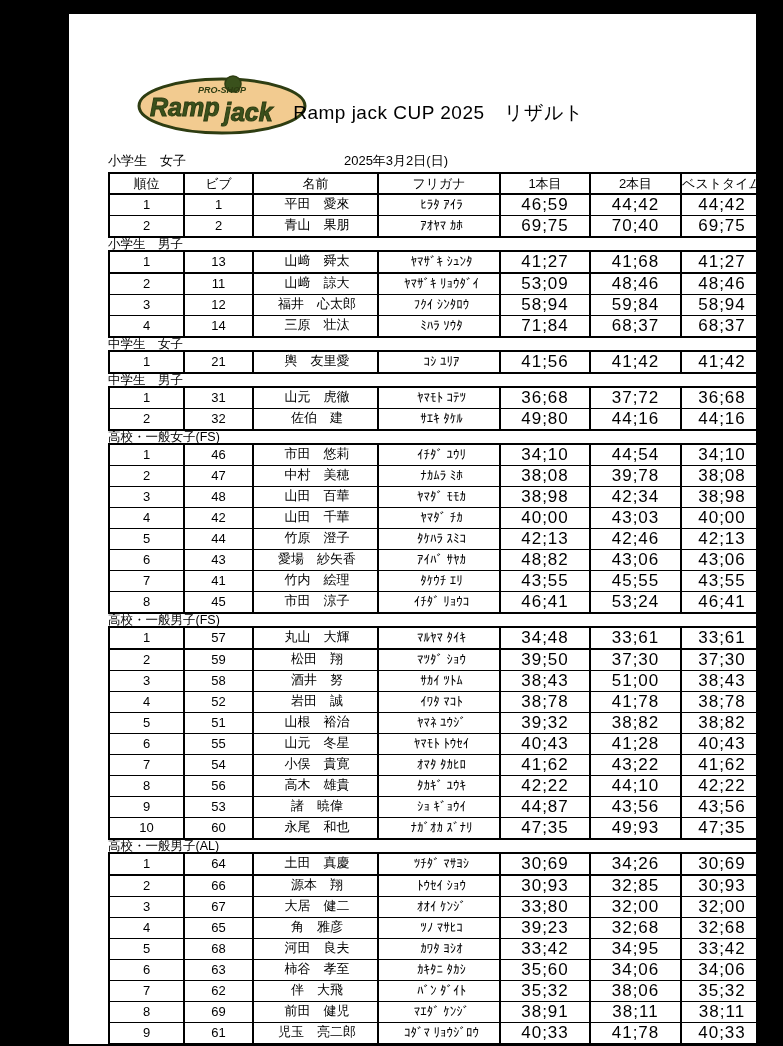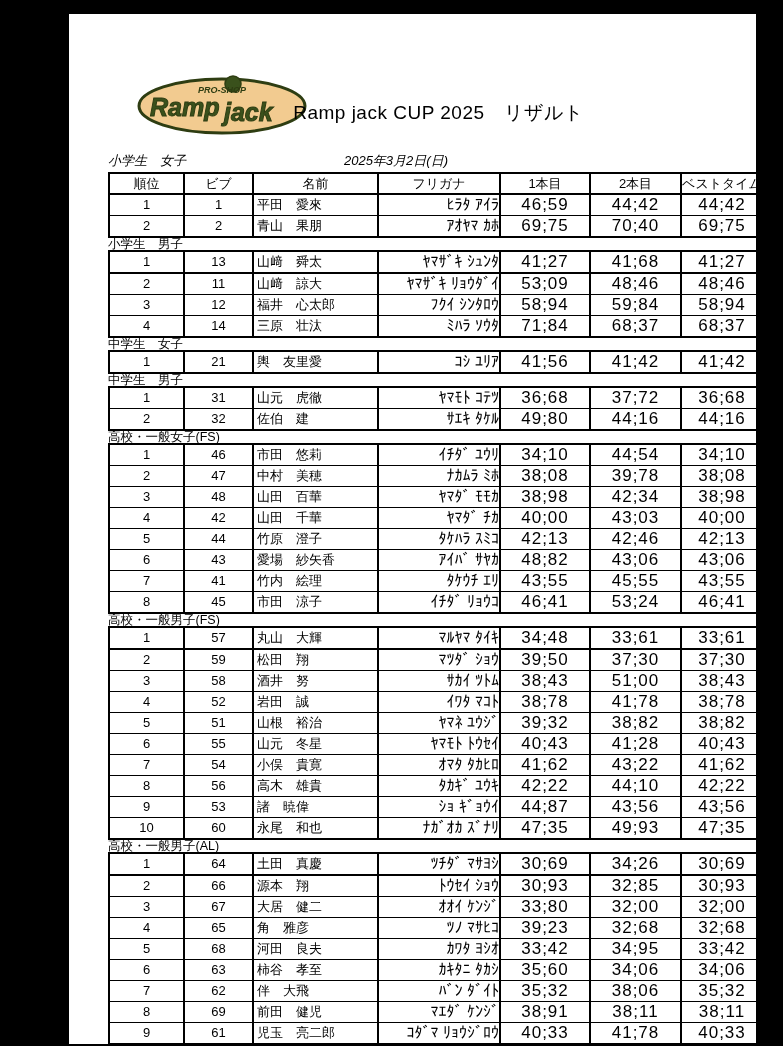--- a/index.html
+++ b/index.html
@@ -29,21 +29,20 @@
     white-space: pre;
   }
   .content { margin: 0 40px 0 39px; }
   .info-line {
     display: flex;
     align-items: baseline;
     font-size: 13px;
     height: 14px;
     margin-bottom: 6px;
     white-space: pre;
-    font-style: italic;
   }
   .info-line .cat   { width: 170px; text-align: left; }
   .info-line .venue { flex: 1; text-align: center; }
   .info-line .date  { width: 170px; text-align: right; }
   .section-label {
     font-size: 12.5px;
     line-height: 12px;
     height: 12px;
     white-space: pre;
   }
@@ -63,22 +62,22 @@
   table.results th {
     height: 21px;
     font-size: 13px;
     font-weight: normal;
     text-align: center;
     border-bottom: 2px solid #000;
   }
   table.results td { height: 20px; line-height: 20px; }
   tr.thick-bottom td { border-bottom: 2px solid #000; }
   td.c    { text-align: center; font-size: 13px; }
-  td.name { text-align: left; font-size: 13px; padding-left: 3px; }
-  td.kana { text-align: right; font-size: 16px; padding-left: 5px; }
+  td.name { text-align: center; font-size: 13px; padding-left: 3px; font-family: Liberation Mono, monospace; }
+  td.kana { text-align: center; font-size: 13px; padding-left: 5px; }
   td.time { text-align: center; font-size: 17px; letter-spacing: 1px; }
   .logo-svg text { font-family: "Liberation Sans", sans-serif; }
 </style>
 </head>
 <body>
 
 <div class="page">
 
   <div class="header">
     <svg class="logo logo-svg" width="174" height="64" viewBox="0 0 174 64">

